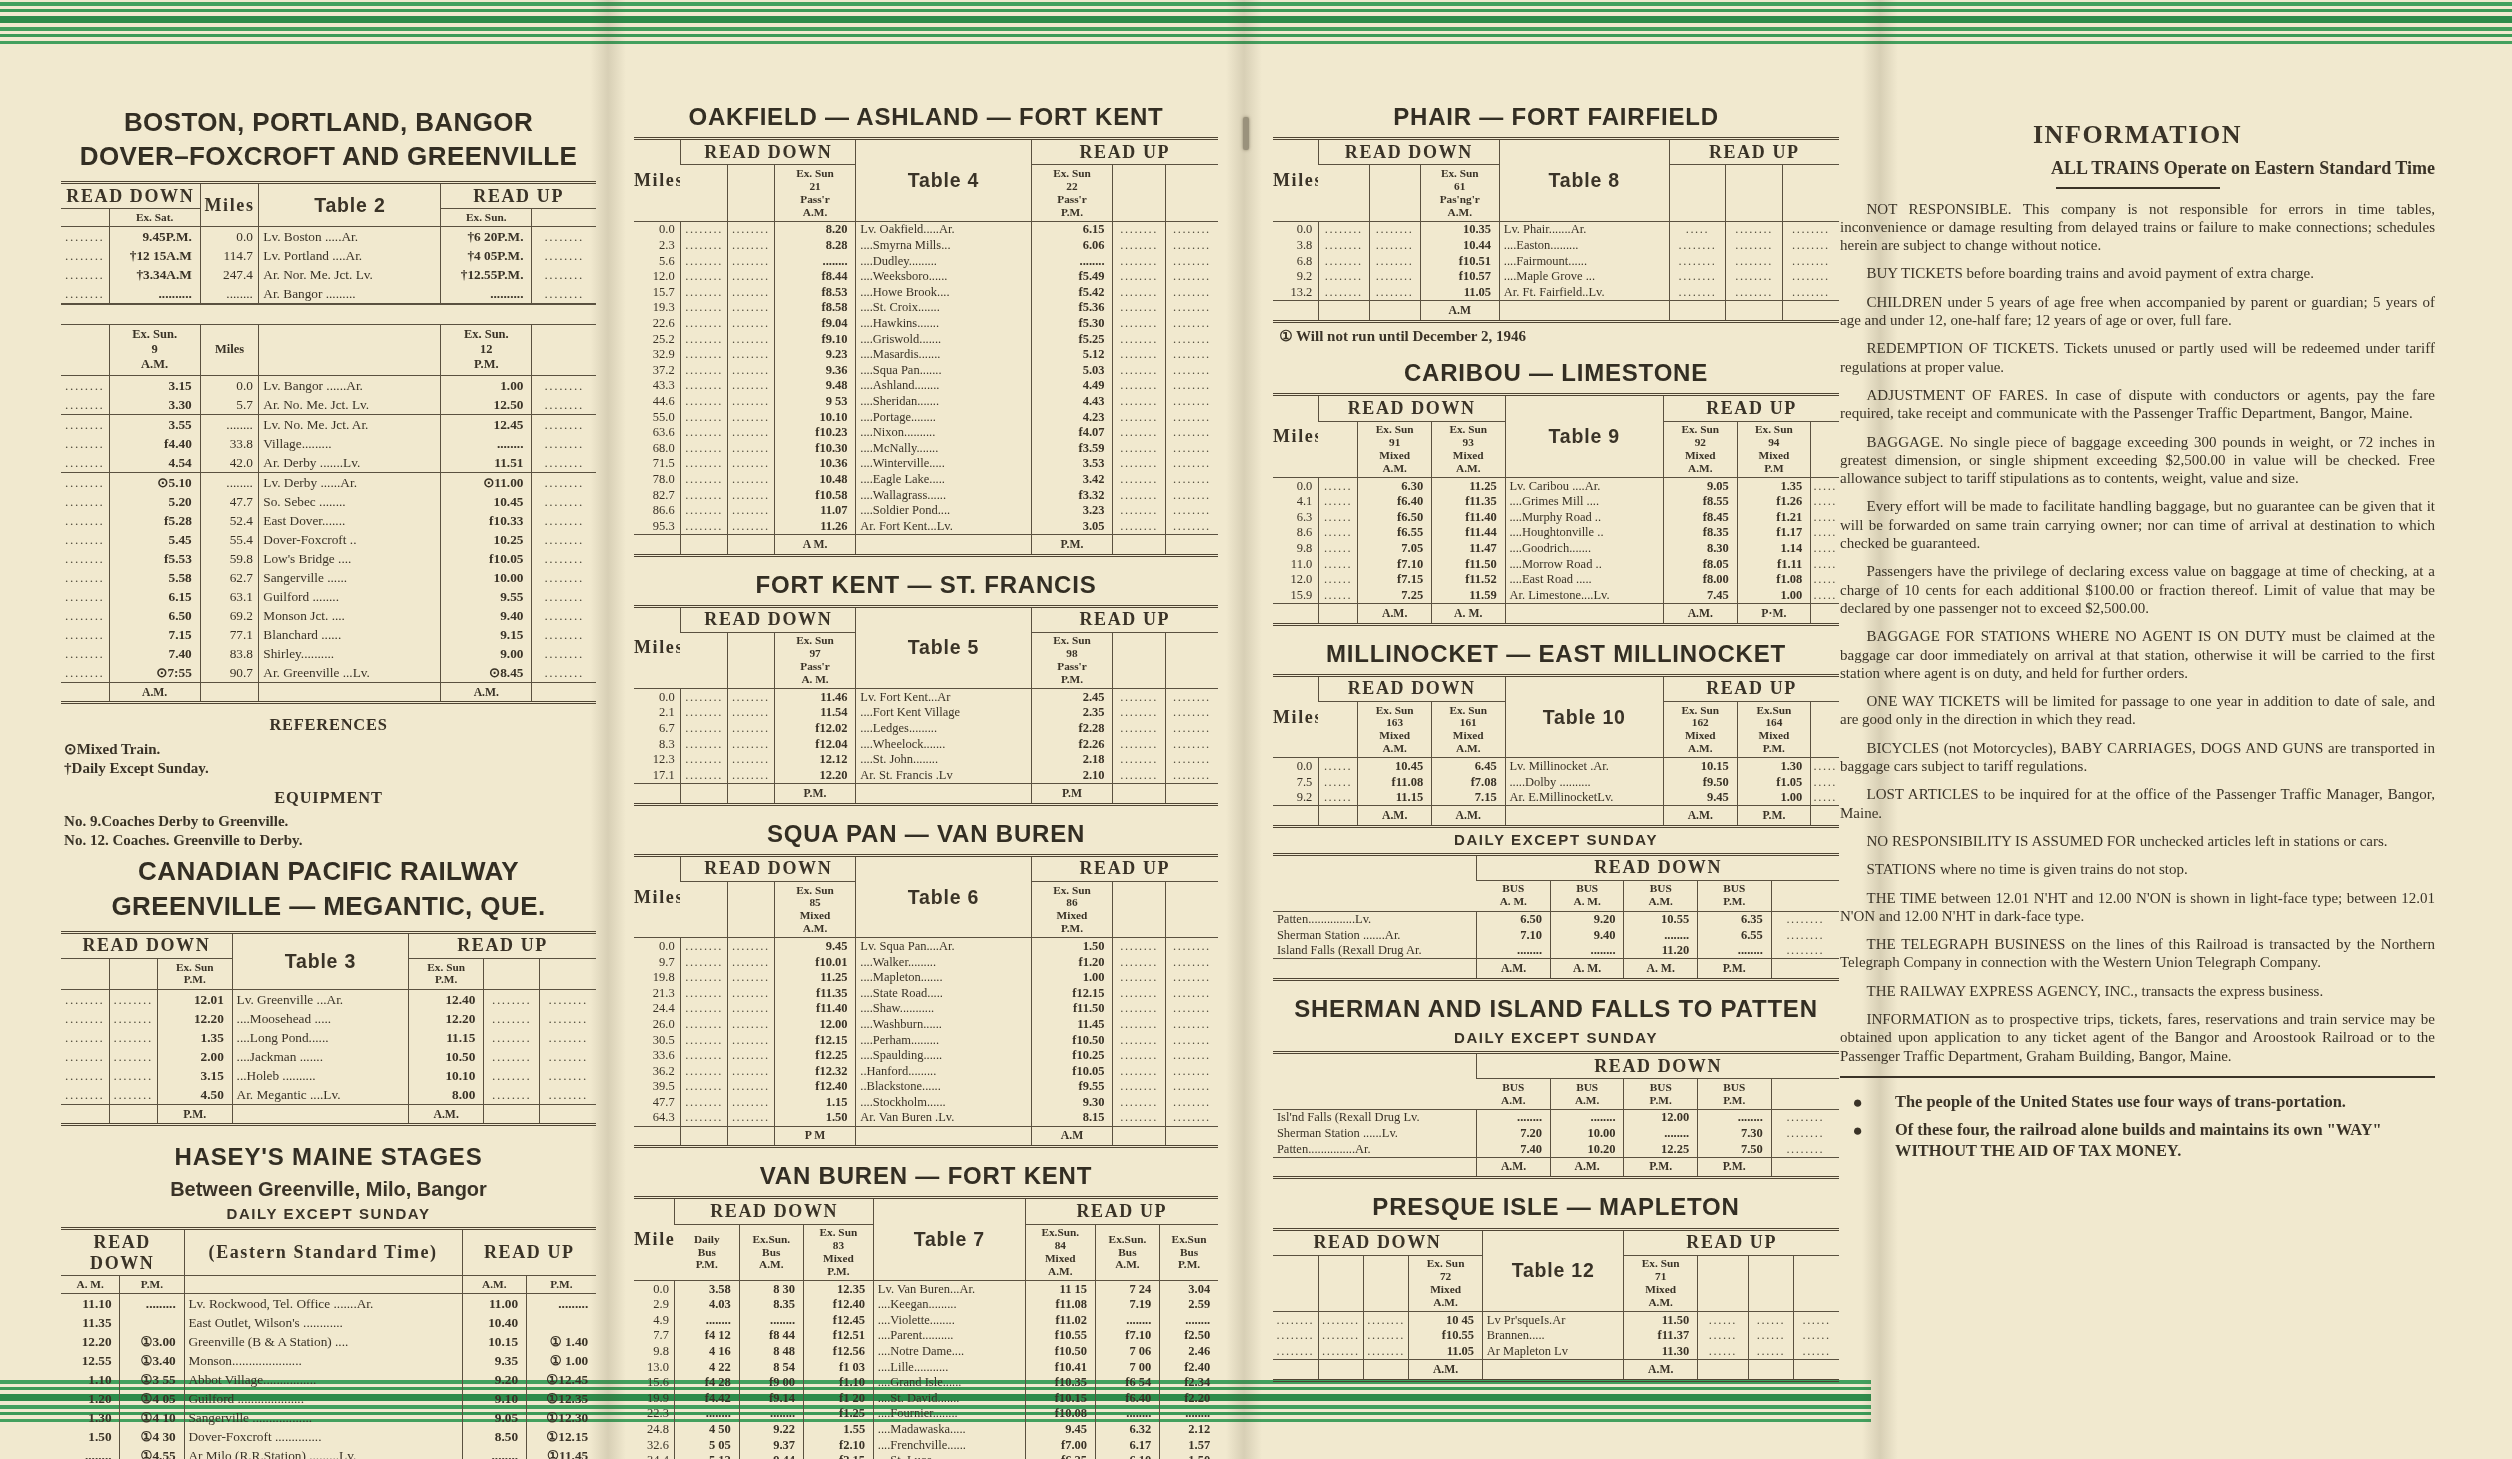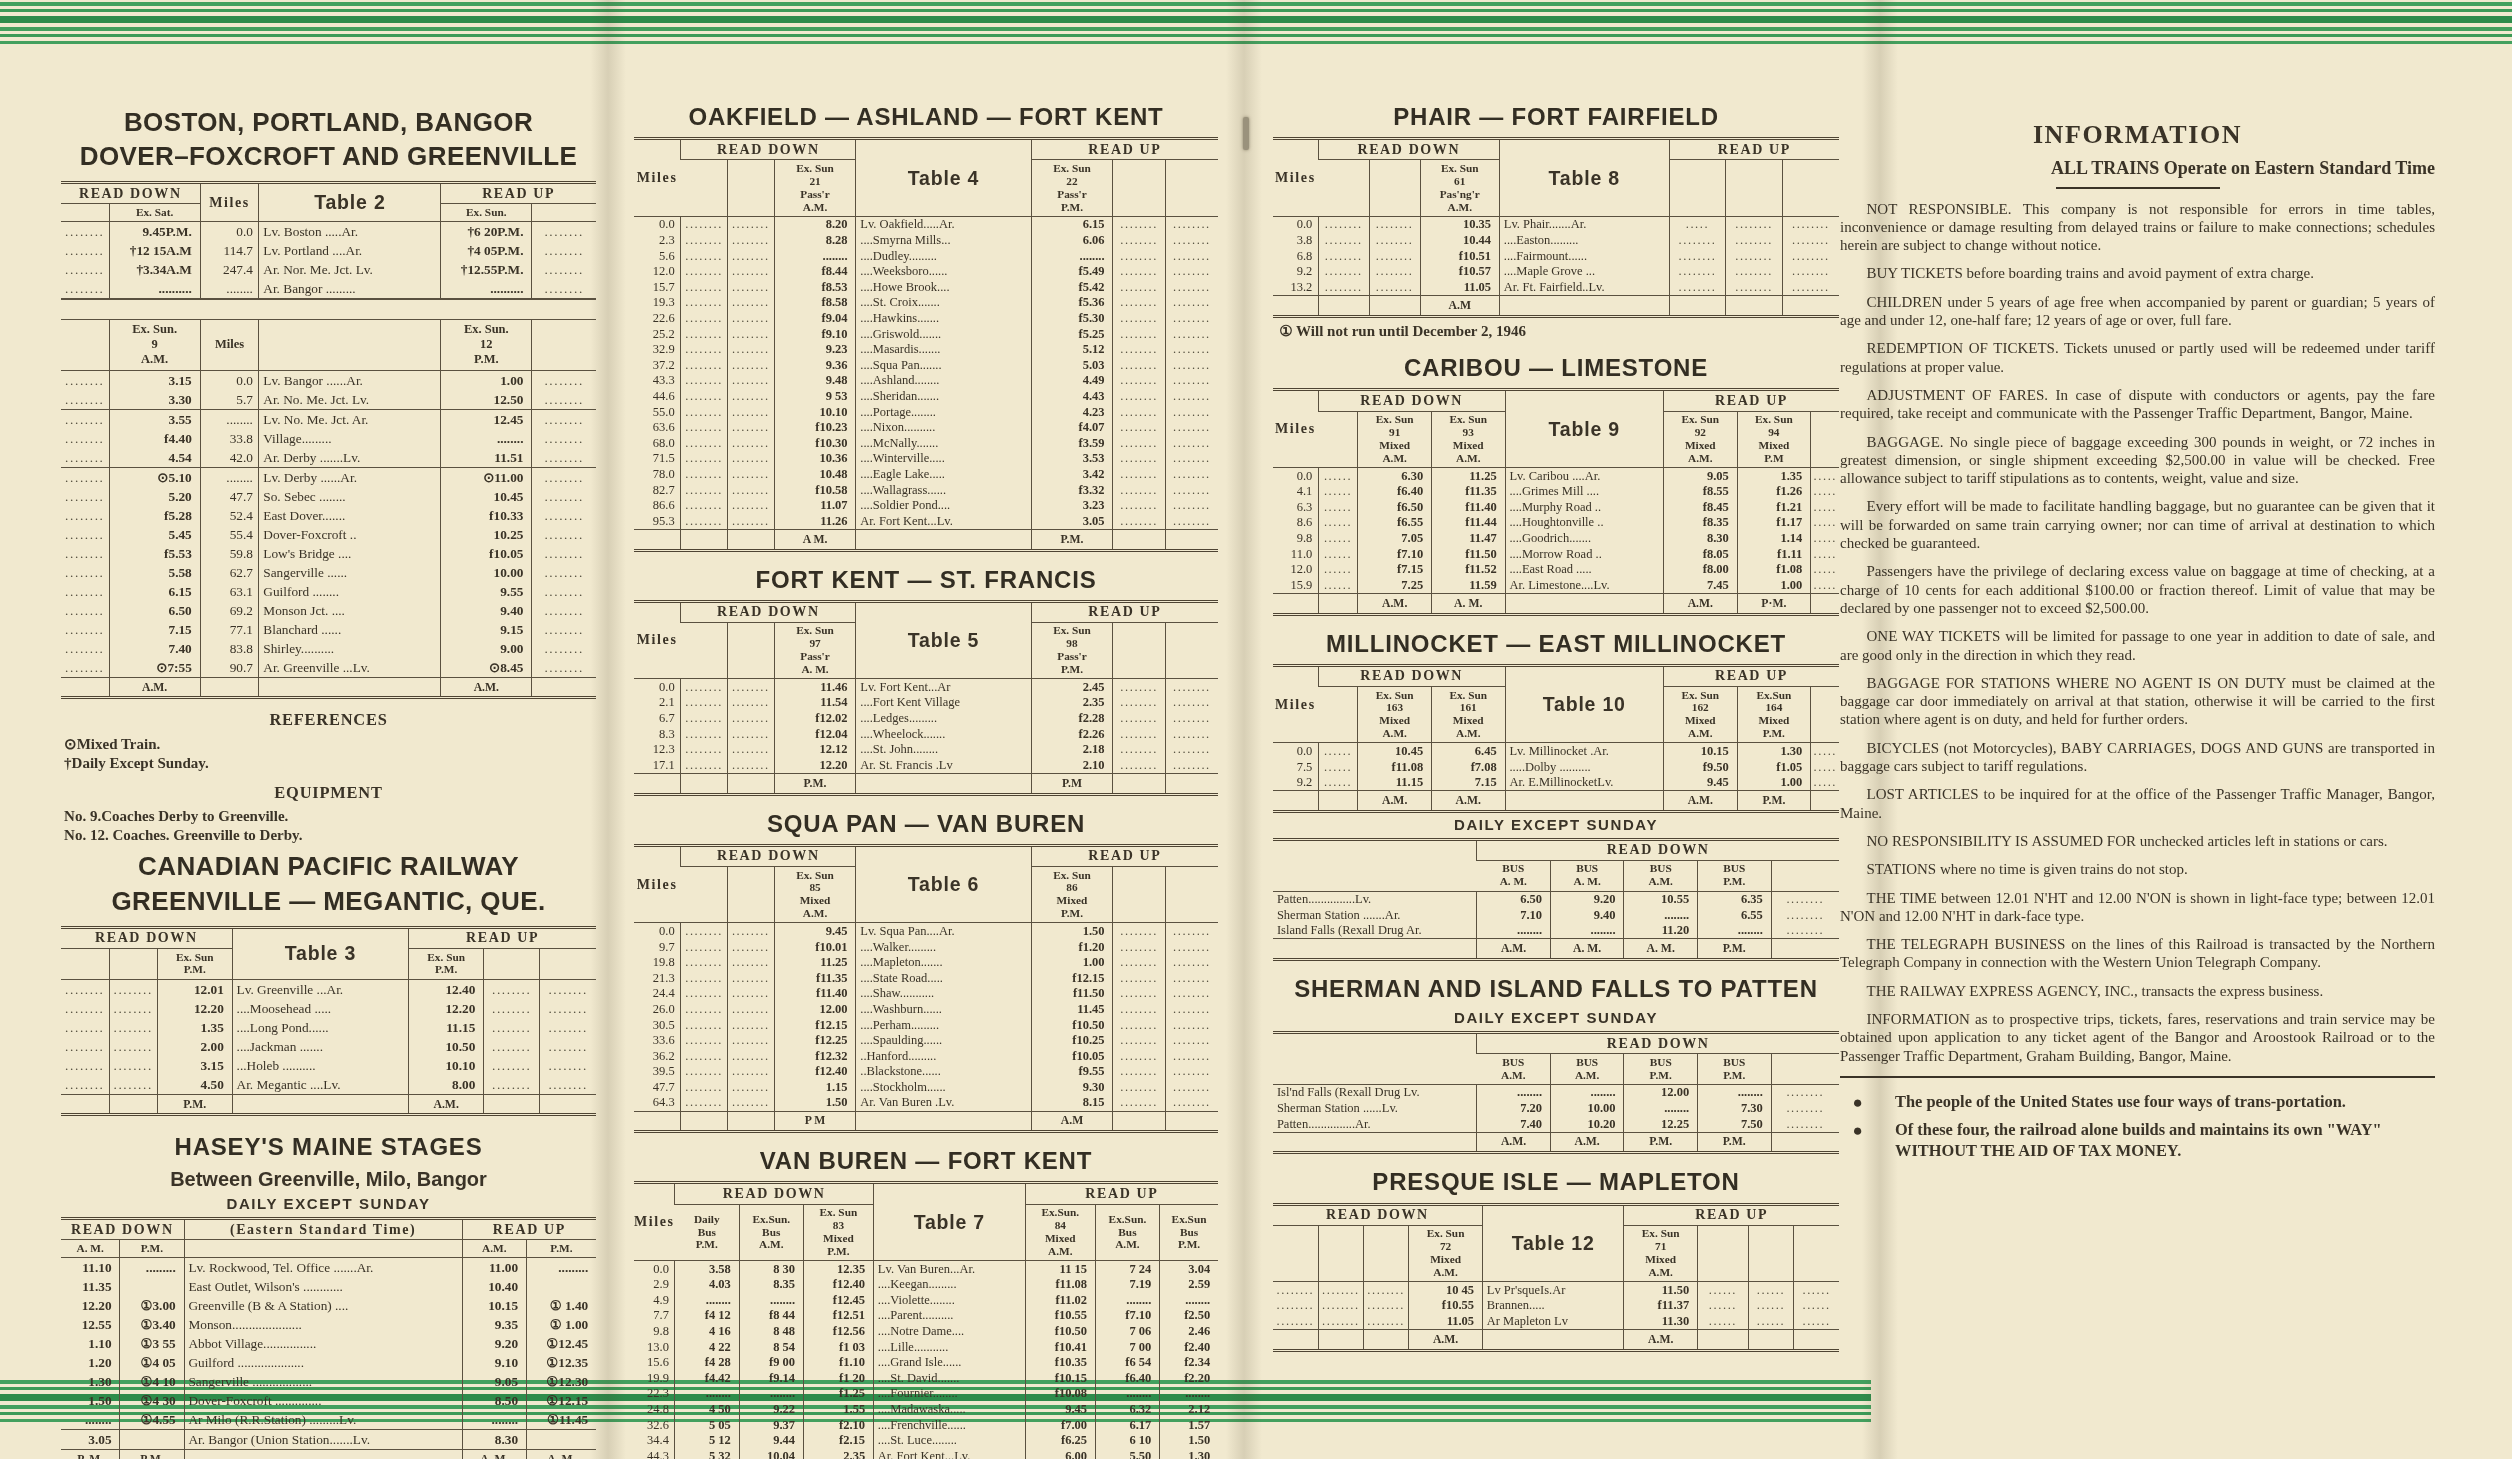--- a/index.html
+++ b/index.html
@@ -30,21 +30,21 @@
     font-size:15px;letter-spacing:1.6px;margin:1.6px 0 4.7px;}
   .sub-bold{font-family:"Liberation Sans",sans-serif;font-weight:bold;text-align:center;
     font-size:20px;margin:0 0 4.7px;}
 
   table.tt{width:100%;border-collapse:collapse;table-layout:fixed;
     border-top:3.1px double #4e4433;border-bottom:3.1px double #4e4433;margin:0 0 3.1px;}
   .tt th,.tt td{padding:0 2.3px;overflow:hidden;}
   .tt th{white-space:pre-line;font-weight:bold;}
   .tt td{white-space:nowrap;}
   .tt td+td,.tt th+th{border-left:1.2px solid #5a5140;}
-  .grp-row th{font-size:14px;letter-spacing:1.6px;border-bottom:1.2px solid #5a5140;padding:1.6px 0;}
+  .grp-row th{font-size:18px;letter-spacing:1.6px;border-bottom:1.2px solid #5a5140;padding:1.6px 0;}
   th.tbl{font-family:"Liberation Sans",sans-serif;font-size:19.5px;letter-spacing:0.8px;}
   .sub-row th{font-size:11.3px;line-height:1.14;border-bottom:1.6px solid #5a5140;padding:1.6px 0 2.3px;text-align:center;}
   .tt tbody td{height:15.6px;font-size:12.5px;line-height:1;}
   #p1 .tt tbody td{height:19px;font-size:13.3px;}
   .mid-sub th{font-size:12.5px;line-height:1.2;border-top:1.6px solid #5a5140;border-bottom:1.6px solid #5a5140;padding:2.3px 0;}
   .gap-row td{height:19px;border-top:2px solid #5a5140;}
   tr.rule td{border-bottom:1.2px solid #5a5140;}
   .tt tfoot td{border-top:1.6px solid #5a5140;font-size:11.7px;font-weight:bold;text-align:center;padding:1.6px 0;height:15.6px;}
   td.dots{color:#55503f;font-size:9.4px;letter-spacing:1.6px;text-align:center;}
   td.time{text-align:right;padding-right:7.8px;font-weight:bold;}
@@ -1776,22 +1776,22 @@
   <div class="divider"></div>
   <div class="paras">
       <p>NOT RESPONSIBLE.  This company is not responsible for errors in time tables, inconvenience or damage resulting from delayed trains or failure to make connections; schedules herein are subject to change without notice.</p>
       <p>BUY TICKETS before boarding trains and avoid payment of extra charge.</p>
       <p>CHILDREN under 5 years of age free when accompanied by parent or guardian; 5 years of age and under 12, one-half fare; 12 years of age or over, full fare.</p>
       <p>REDEMPTION OF TICKETS.  Tickets unused or partly used will be redeemed under tariff regulations at proper value.</p>
       <p>ADJUSTMENT OF FARES.  In case of dispute with conductors or agents, pay the fare required, take receipt and communicate with the Passenger Traffic Department, Bangor, Maine.</p>
       <p>BAGGAGE.  No single piece of baggage exceeding 300 pounds in weight, or 72 inches in greatest dimension, or single shipment exceeding $2,500.00 in value will be checked.  Free allowance subject to tariff stipulations as to contents, weight, value and size.</p>
       <p>Every effort will be made to facilitate handling baggage, but no guarantee can be given that it will be forwarded on same train carrying owner; nor can time of arrival at destination to which checked be guaranteed.</p>
       <p>Passengers have the privilege of declaring excess value on baggage at time of checking, at a charge of 10 cents for each additional $100.00 or fraction thereof.  Limit of value that may be declared by one passenger not to exceed $2,500.00.</p>
+      <p>BAGGAGE FOR STATIONS WHERE NO AGENT IS ON DUTY must be claimed at the baggage car door immediately on arrival at that station, otherwise it will be carried to the first station where agent is on duty, and held for further orders.</p>
       <p>ONE WAY TICKETS will be limited for passage to one year in addition to date of sale, and are good only in the direction in which they read.</p>
-      <p>BAGGAGE FOR STATIONS WHERE NO AGENT IS ON DUTY must be claimed at the baggage car door immediately on arrival at that station, otherwise it will be carried to the first station where agent is on duty, and held for further orders.</p>
       <p>BICYCLES (not Motorcycles), BABY CARRIAGES, DOGS AND GUNS are transported in baggage cars subject to tariff regulations.</p>
       <p>LOST ARTICLES to be inquired for at the office of the Passenger Traffic Manager, Bangor, Maine.</p>
       <p>NO RESPONSIBILITY IS ASSUMED FOR unchecked articles left in stations or cars.</p>
       <p>STATIONS where no time is given trains do not stop.</p>
       <p>THE TIME between 12.01 N'HT and 12.00 N'ON is shown in light-face type; between 12.01 N'ON and 12.00 N'HT in dark-face type.</p>
       <p>THE TELEGRAPH BUSINESS on the lines of this Railroad is transacted by the Northern Telegraph Company in connection with the Western Union Telegraph Company.</p>
       <p>THE RAILWAY EXPRESS AGENCY, INC., transacts the express business.</p>
       <p>INFORMATION as to prospective trips, tickets, fares, reservations and train service may be obtained upon application to any ticket agent of the Bangor and Aroostook Railroad or to the Passenger Traffic Department, Graham Building, Bangor, Maine.</p>
     </div>
   <div class="bullets">

